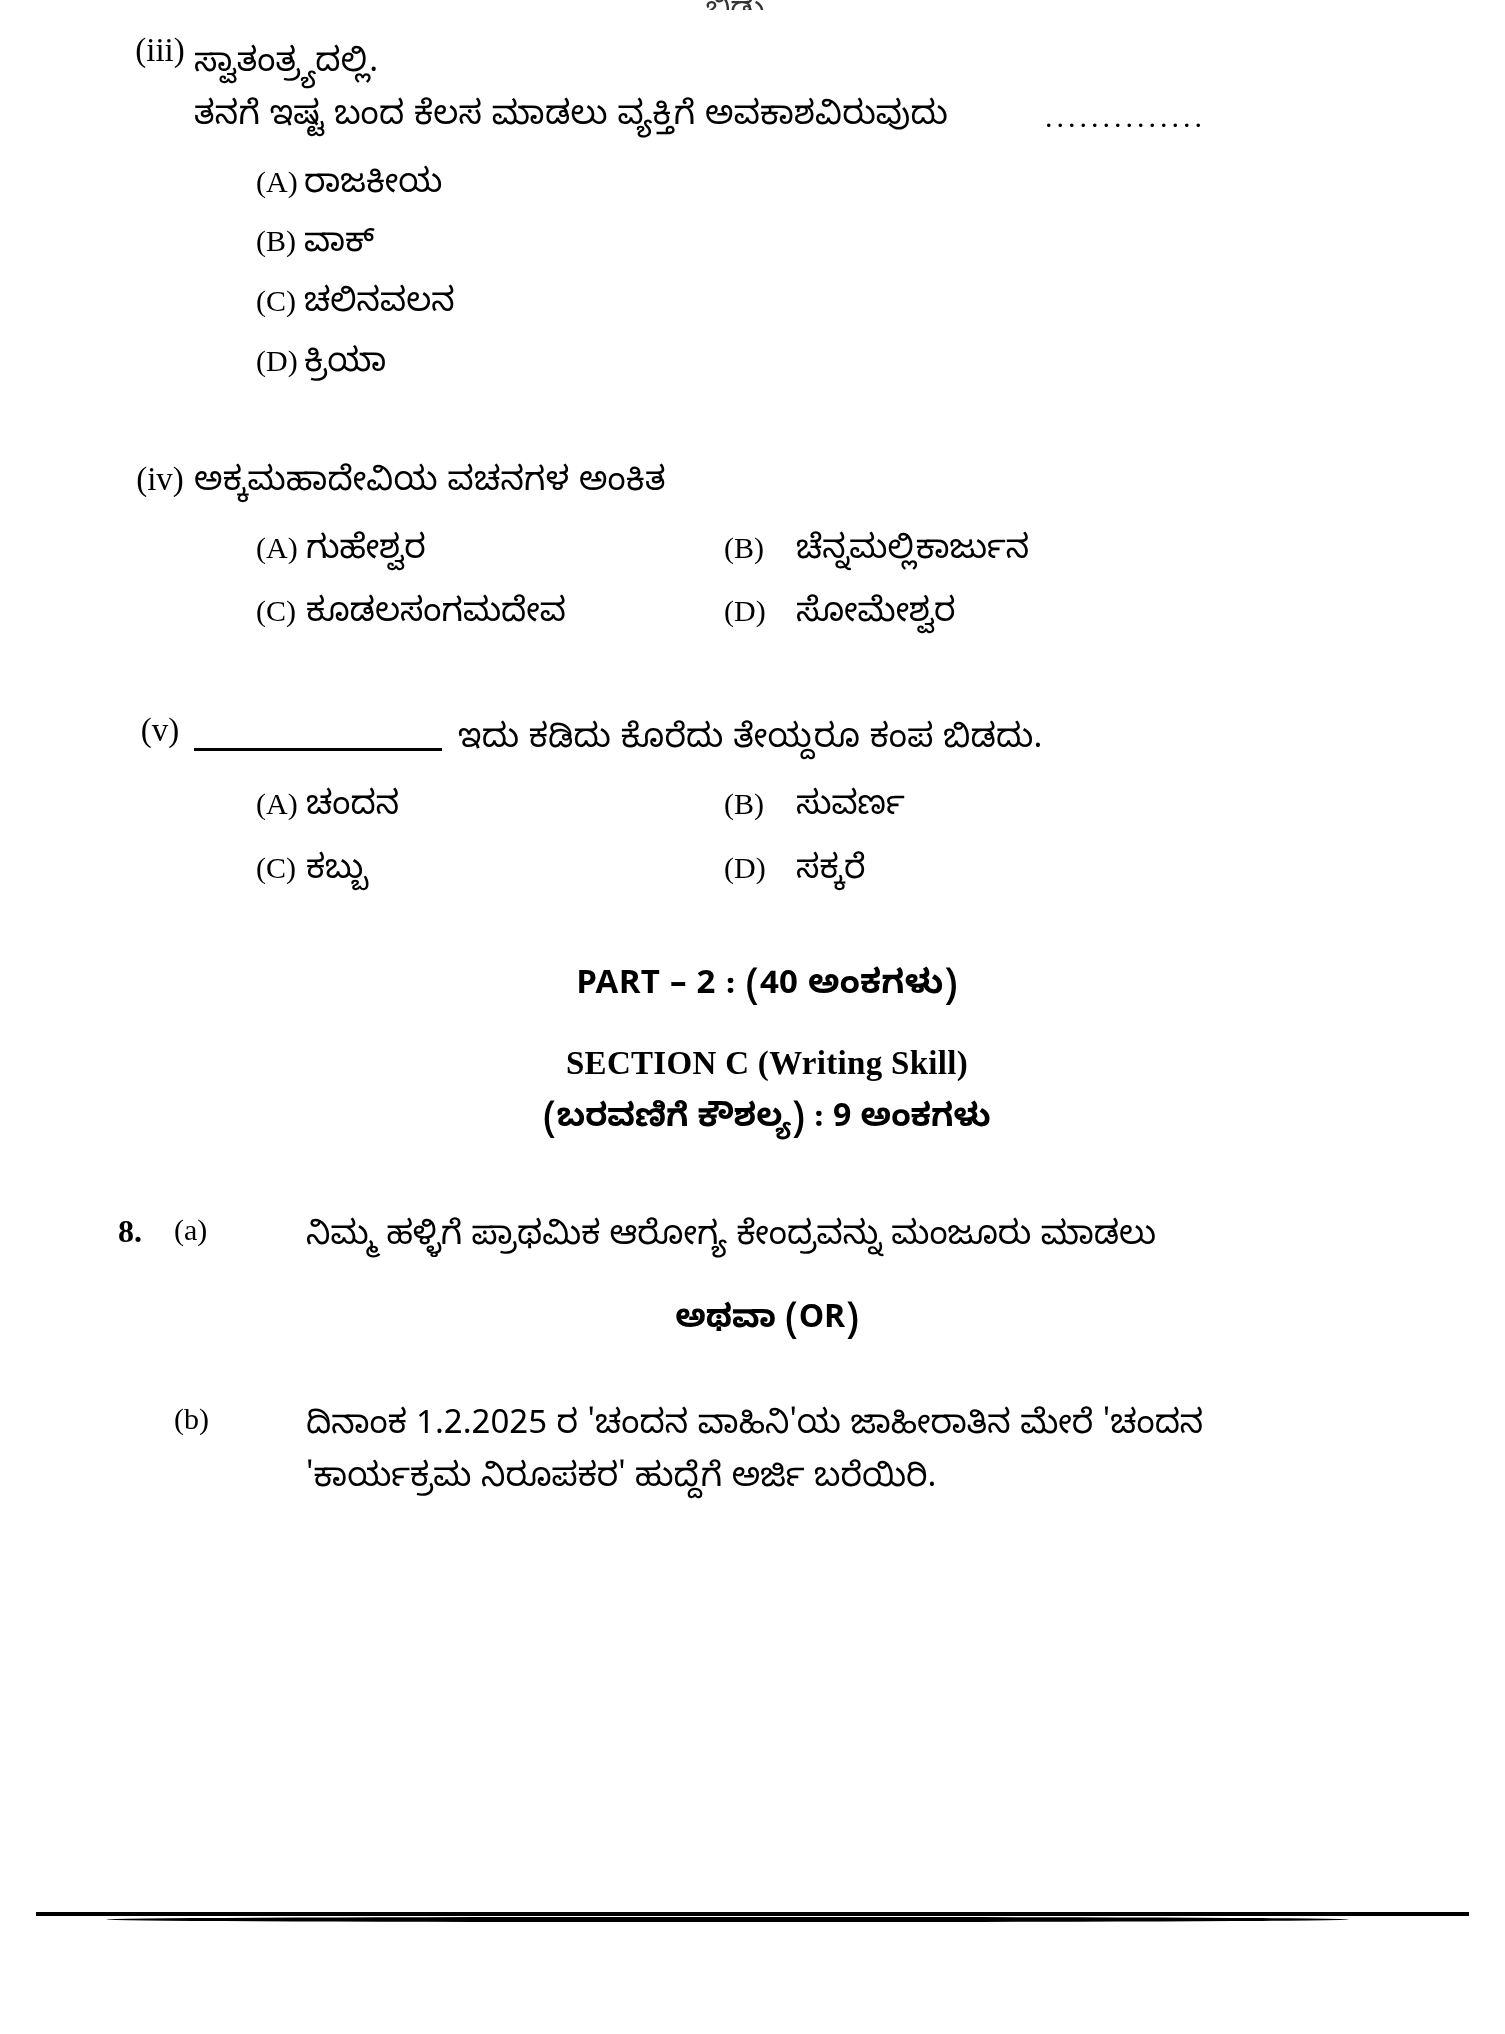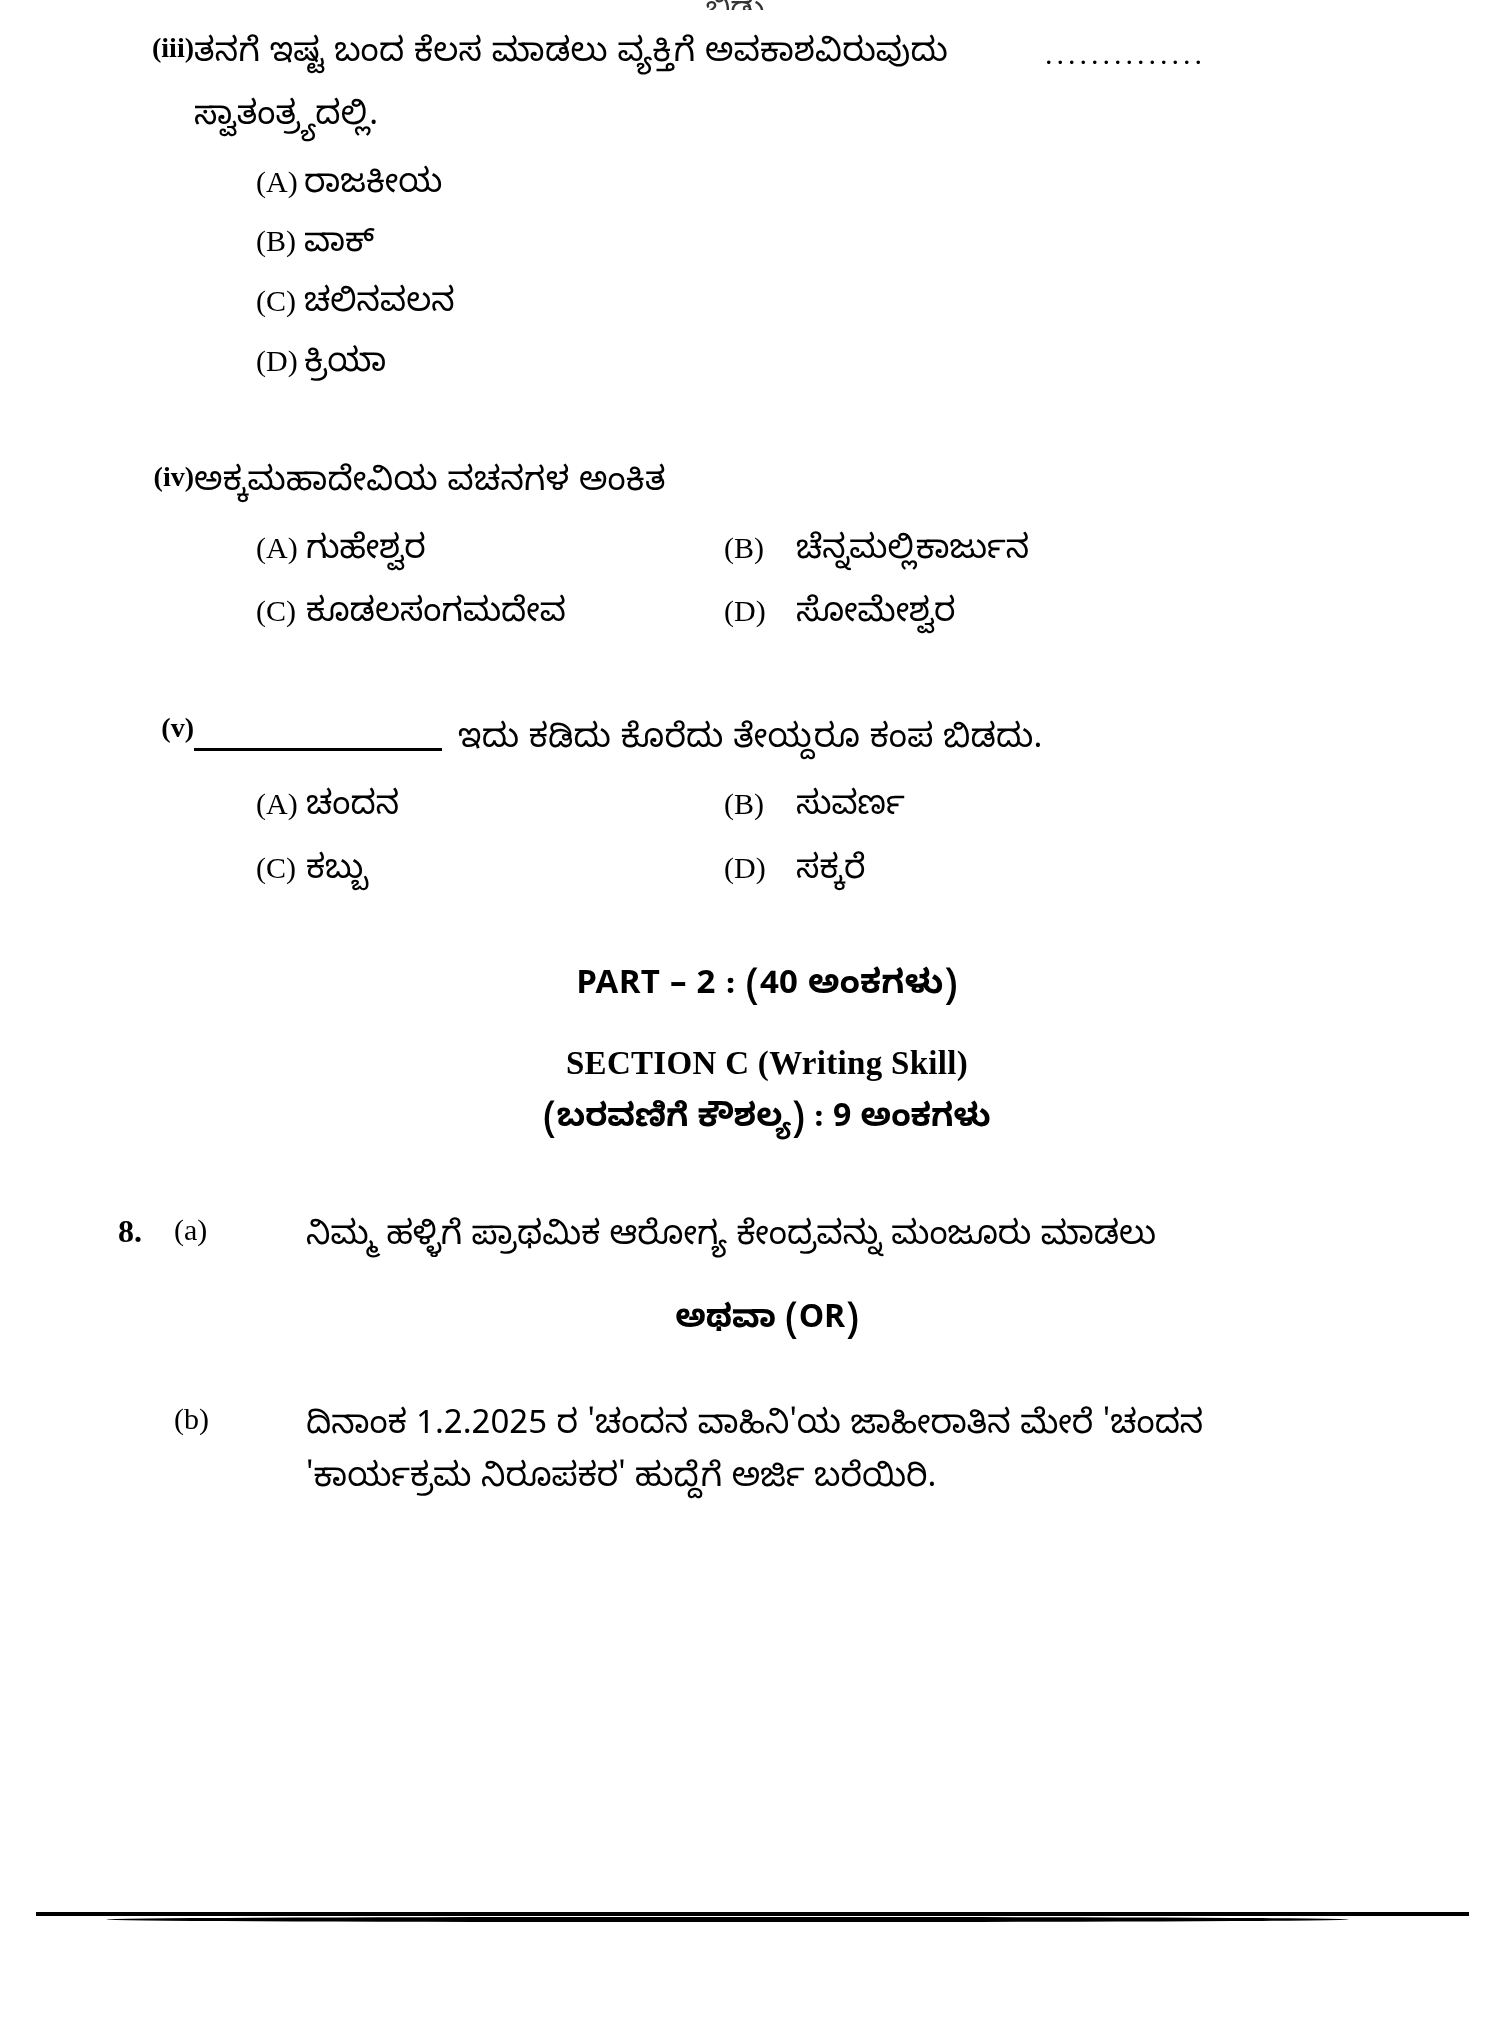--- a/index.html
+++ b/index.html
@@ -46,28 +46,27 @@
     opacity: .85;
   }
 
   
   .qitem {
     position: relative;
     display: flex;
     align-items: flex-start;
   }
   .q-label {
-    font-size: 28px;
+    font-size: 33px;
     line-height: 1.25;
     width: 92px;
     flex: 0 0 92px;
-    text-align: right;
+    text-align: center;
     padding-left: 24px;
     box-sizing: border-box;
-    font-weight: bold;
   }
   .q-body {
     flex: 1 1 auto;
   }
 
   .stem-line {
     font-size: 33px;
     line-height: 1.62;
     letter-spacing: .2px;
     white-space: nowrap;
@@ -261,25 +260,25 @@
 
 <div class="page">
 
   <div class="top-artifact kn">ಬಿಡು</div>
 
   <div class="flow">
 
     <div class="qitem">
       <div class="q-label rom">(iii)</div>
       <div class="q-body">
+        <div class="stem-line second kn">ಸ್ವಾತಂತ್ರ್ಯದಲ್ಲಿ.</div>
         <div class="stem-line justify">
           <span class="kn">ತನಗೆ ಇಷ್ಟ ಬಂದ ಕೆಲಸ ಮಾಡಲು ವ್ಯಕ್ತಿಗೆ ಅವಕಾಶವಿರುವುದು</span>
           <span class="dots">..............</span>
         </div>
-        <div class="stem-line second kn">ಸ್ವಾತಂತ್ರ್ಯದಲ್ಲಿ.</div>
 
         <div class="opts">
           <div class="opt-row">
             <span class="opt-key rom">(A)</span>
             <span class="opt-val kn">ರಾಜಕೀಯ</span>
           </div>
           <div class="opt-row">
             <span class="opt-key rom">(B)</span>
             <span class="opt-val kn">ವಾಕ್</span>
           </div>

